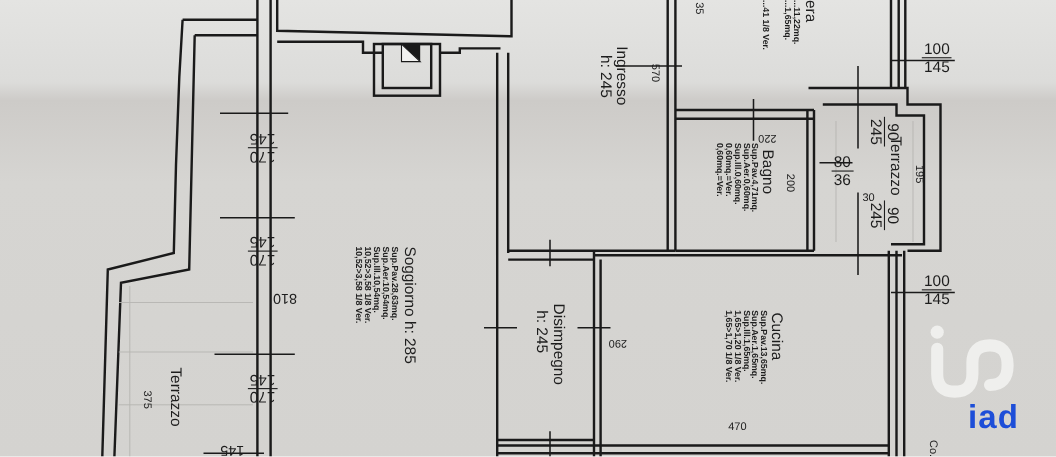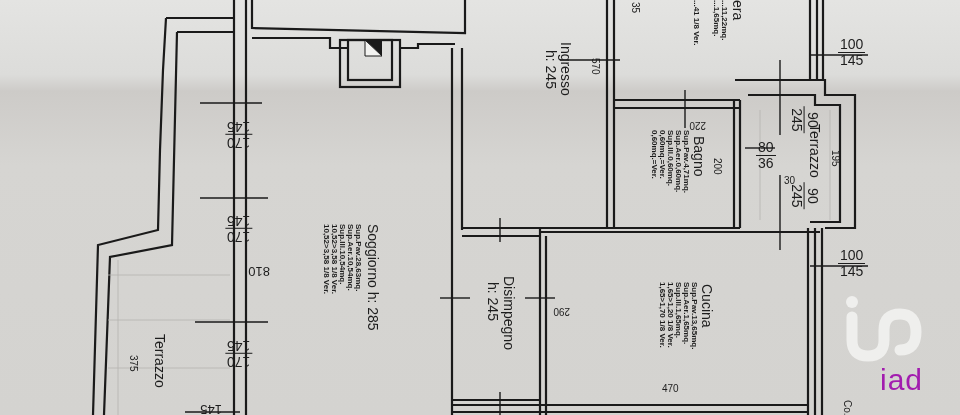--- a/index.html
+++ b/index.html
@@ -24,21 +24,21 @@
     .dim { font-size: 13px; }
     .dim-small { font-size: 10px; }
     .frac { position: absolute; font-size: 14px; color: #1d1d1d; text-align: center; line-height: 1.1; }
     .frac .num { display: block; border-bottom: 1.5px solid #1d1d1d; padding: 0 2px; }
     .frac .den { display: block; padding: 0 2px; }
     .logo {
       position: absolute; left: 840px; top: 292px; width: 100px; height: 110px;
     }
     .logo-text {
       position: absolute; left: 880px; top: 363px;
-      font-size: 30px; font-weight: normal; color: #a21caf; letter-spacing: 1px;
+      font-size: 30px; font-weight: bold; color: #1d4ed8; letter-spacing: 1px;
     }
   </style>
 </head>
 <body>
 
 <svg class="plan" viewBox="0 0 960 415" xmlns="http://www.w3.org/2000/svg">
   <g fill="none" stroke="#1a1a1a" stroke-width="2.2">
 
     <path d="M166 18 L234 18 M166 18 L163 70 L160 150 L158 230 L98 245 L93 415"></path>
     <path d="M177 32 L234 32 M177 32 L172 245 L110 257 L104 415"></path>

